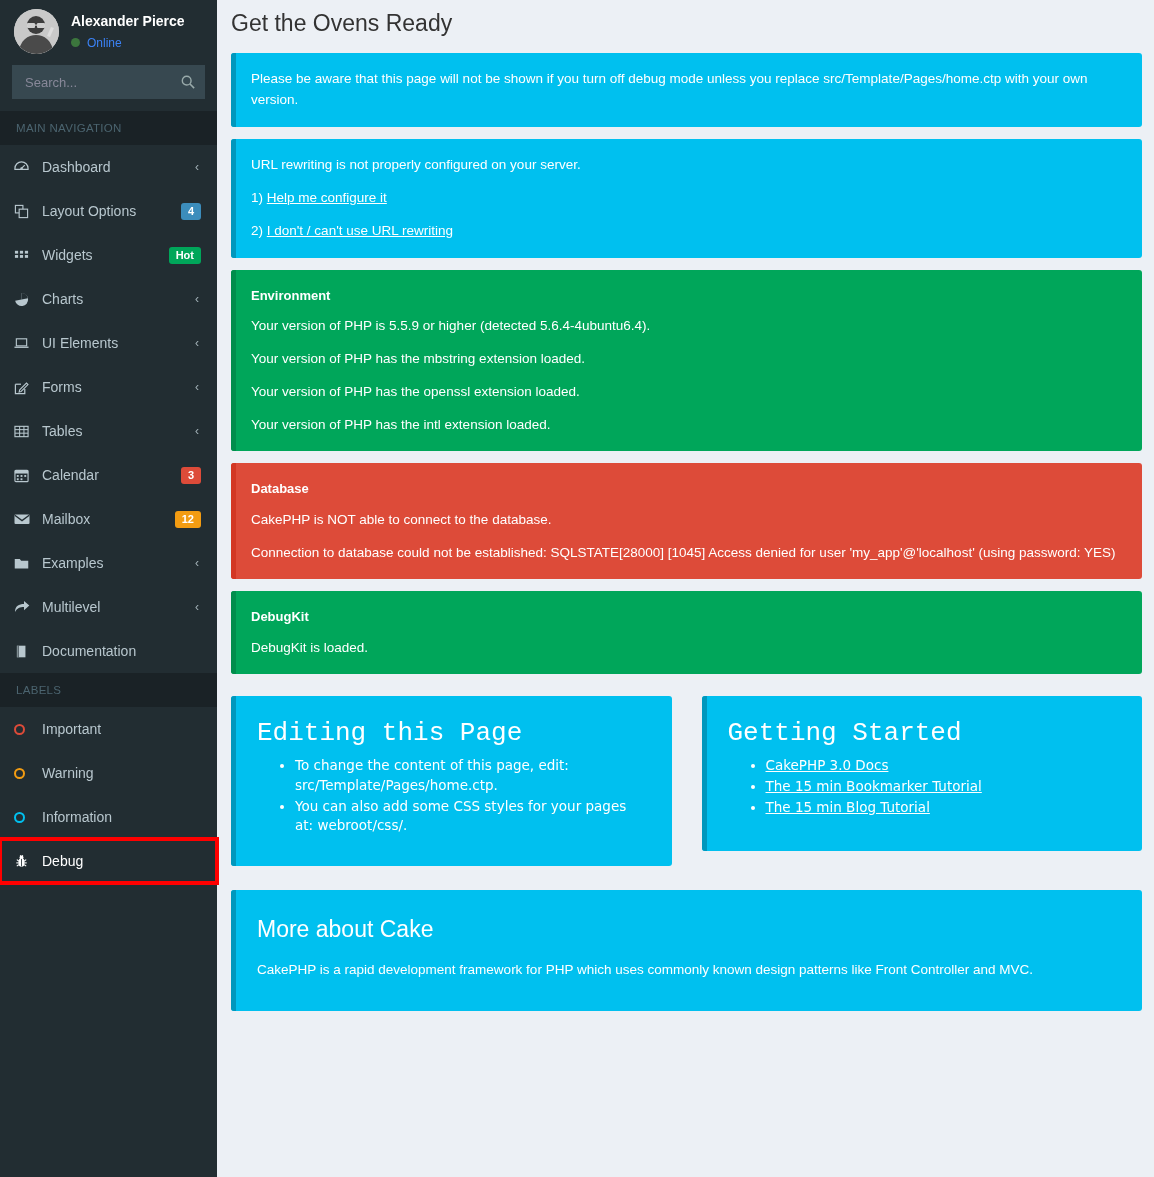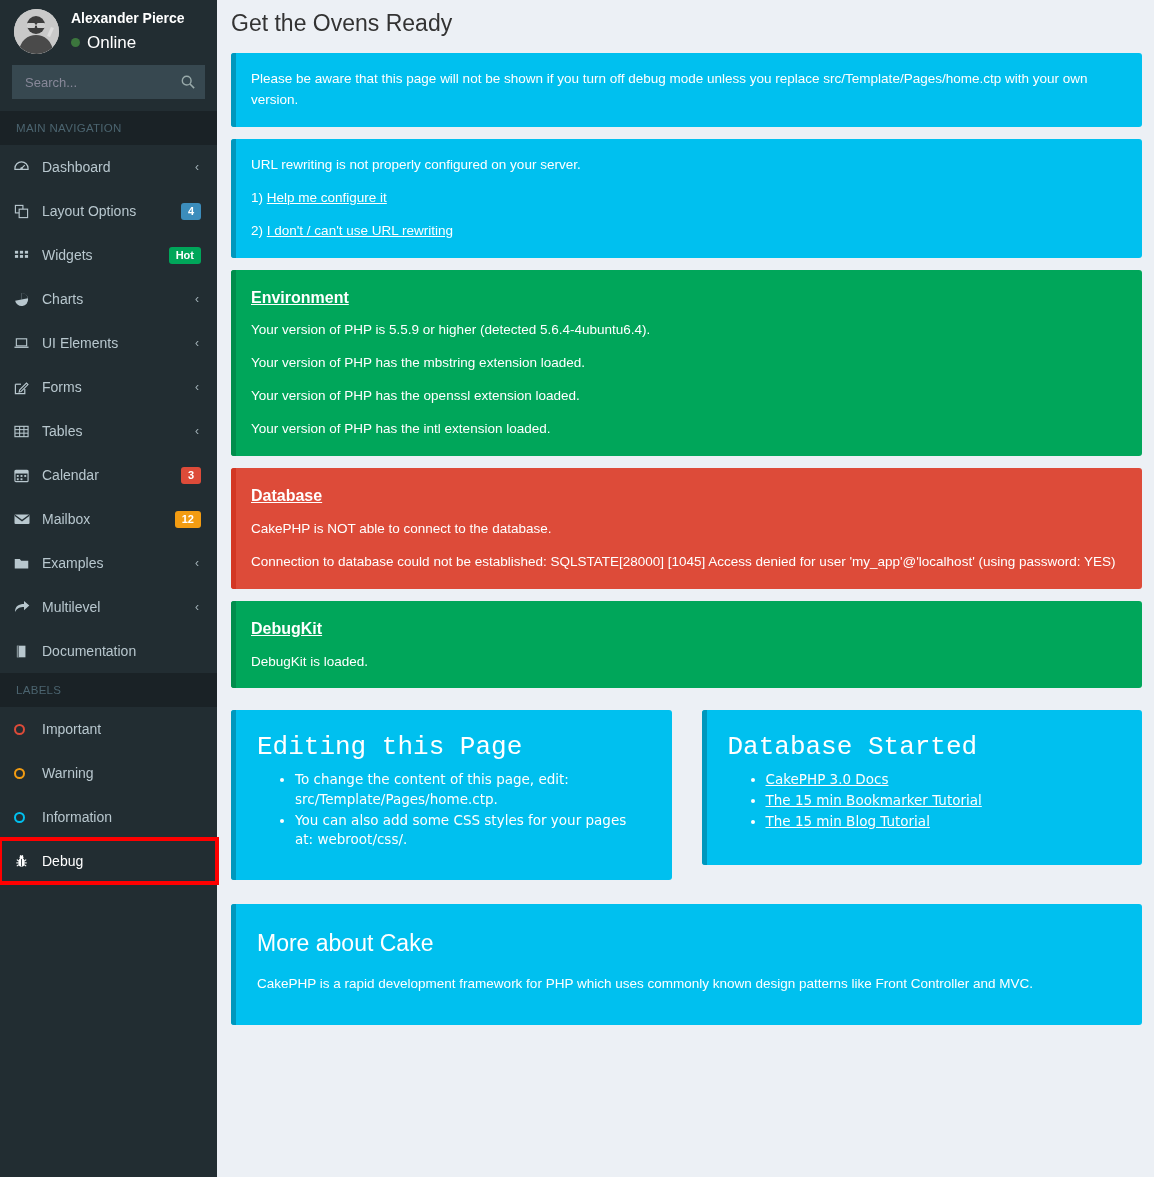--- a/index.html
+++ b/index.html
@@ -36,21 +36,21 @@
     flex: 0 0 45px;
     position: relative;
   }
   .avatar svg { display: block; }
   .user-info { margin-left: 12px; line-height: 1.2; }
   .user-name {
     color: #fff; font-size: 14px; font-weight: bold;
     margin-bottom: 6px;
   }
   .user-status {
-    font-size: 17px; color: #ffffff;
+    font-size: 12px; color: #3b82f6;
     display: flex; align-items: center;
   }
   .status-dot {
     width: 9px; height: 9px; border-radius: 50%;
     background: #3c763d; margin-right: 7px;
     display: inline-block;
   }
 
   .search-wrap {
     margin: 0 12px 12px 12px;
@@ -174,23 +174,22 @@
   }
   .msg.info    { background: #00c0ef; }
   .msg.info::before    { background: #0097bc; }
   .msg.success { background: #00a65a; }
   .msg.success::before { background: #008d4c; }
   .msg.danger  { background: #dd4b39; }
   .msg.danger::before  { background: #d33724; }
 
   .msg h4 {
     margin: 0 0 10px 0;
-    font-size: 16px;
+    font-size: 13px;
     font-weight: bold;
-    text-decoration: underline;
   }
   .msg p { margin: 0 0 0 0; }
   .msg p + p { margin-top: 12px; }
   .msg a { color: #fff; text-decoration: underline; }
   .msg em { font-style: italic; }
 
   
   .cols { display: flex; gap: 30px; margin-top: 22px; }
   .col { flex: 1; }
   .panel {
@@ -508,21 +507,21 @@
         <div class="panel panel-editing">
           <h3>Editing this Page</h3>
           <ul>
             <li>To change the content of this page, edit: src/Template/Pages/home.ctp.</li>
             <li>You can also add some CSS styles for your pages at: webroot/css/.</li>
           </ul>
         </div>
       </div>
       <div class="col">
         <div class="panel panel-getting">
-          <h3>Database Started</h3>
+          <h3>Getting Started</h3>
           <ul>
             <li><a href="#">CakePHP 3.0 Docs</a></li>
             <li><a href="#">The 15 min Bookmarker Tutorial</a></li>
             <li><a href="#">The 15 min Blog Tutorial</a></li>
           </ul>
         </div>
       </div>
     </div>
 
     <div class="panel more">

